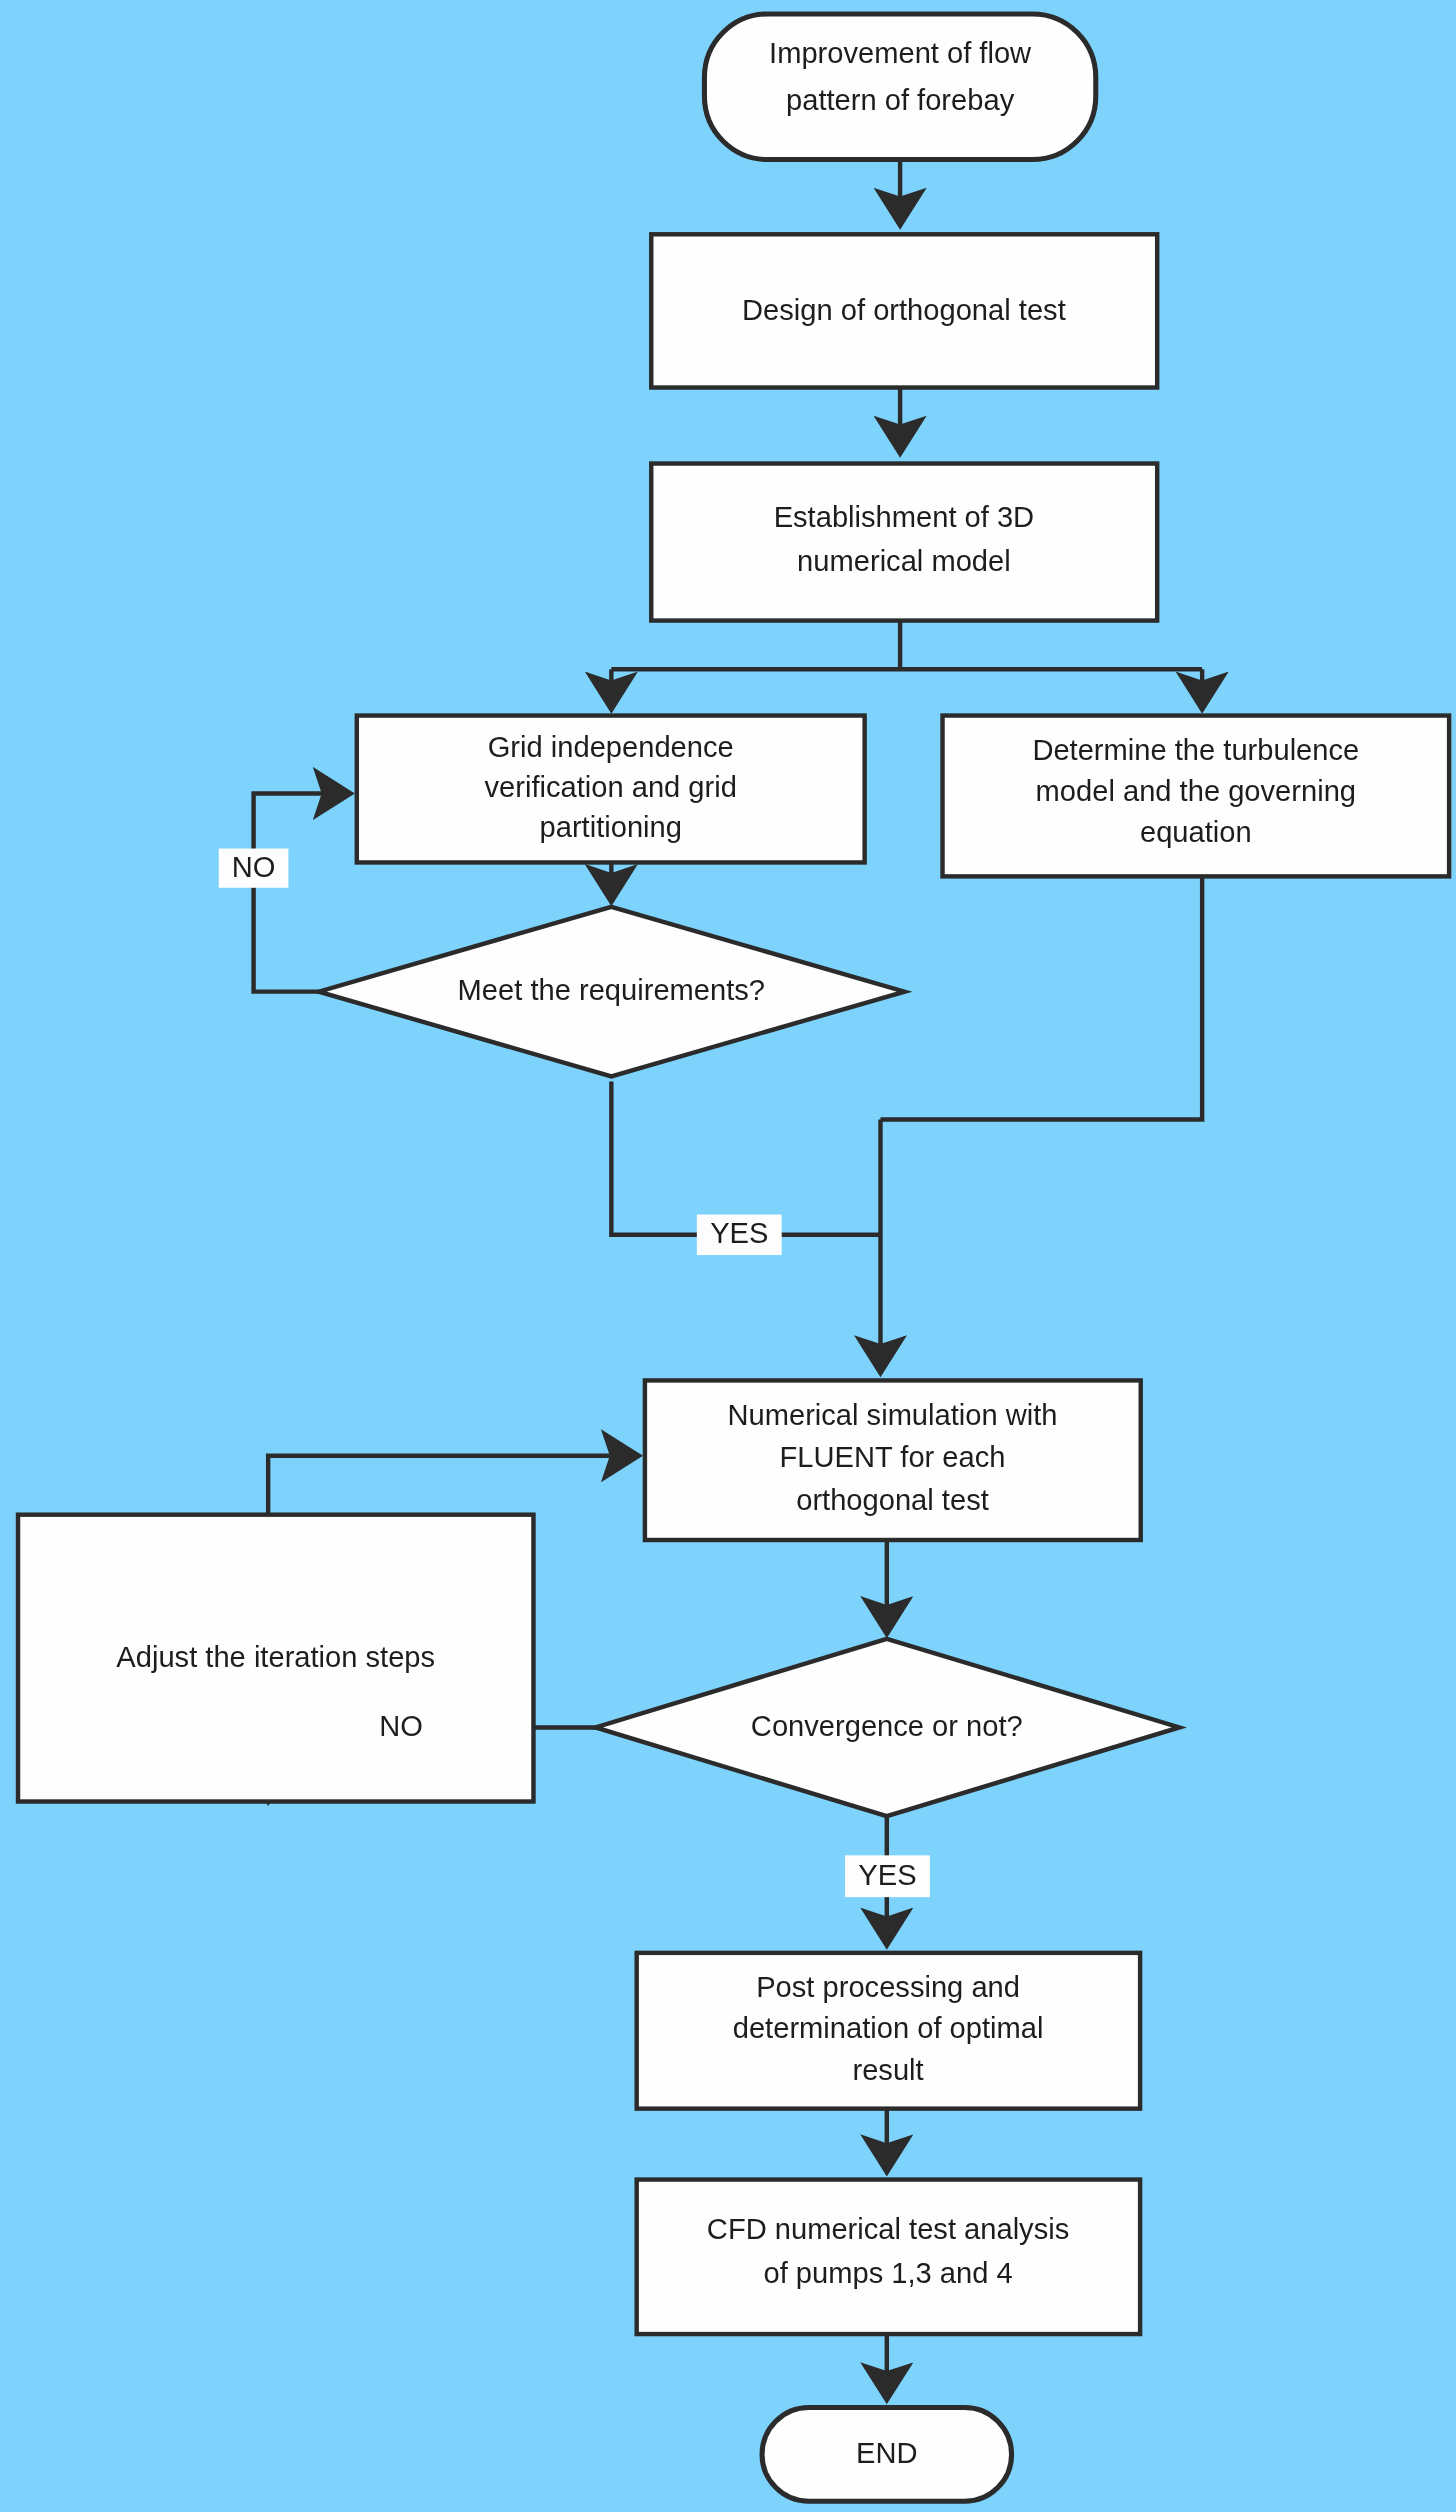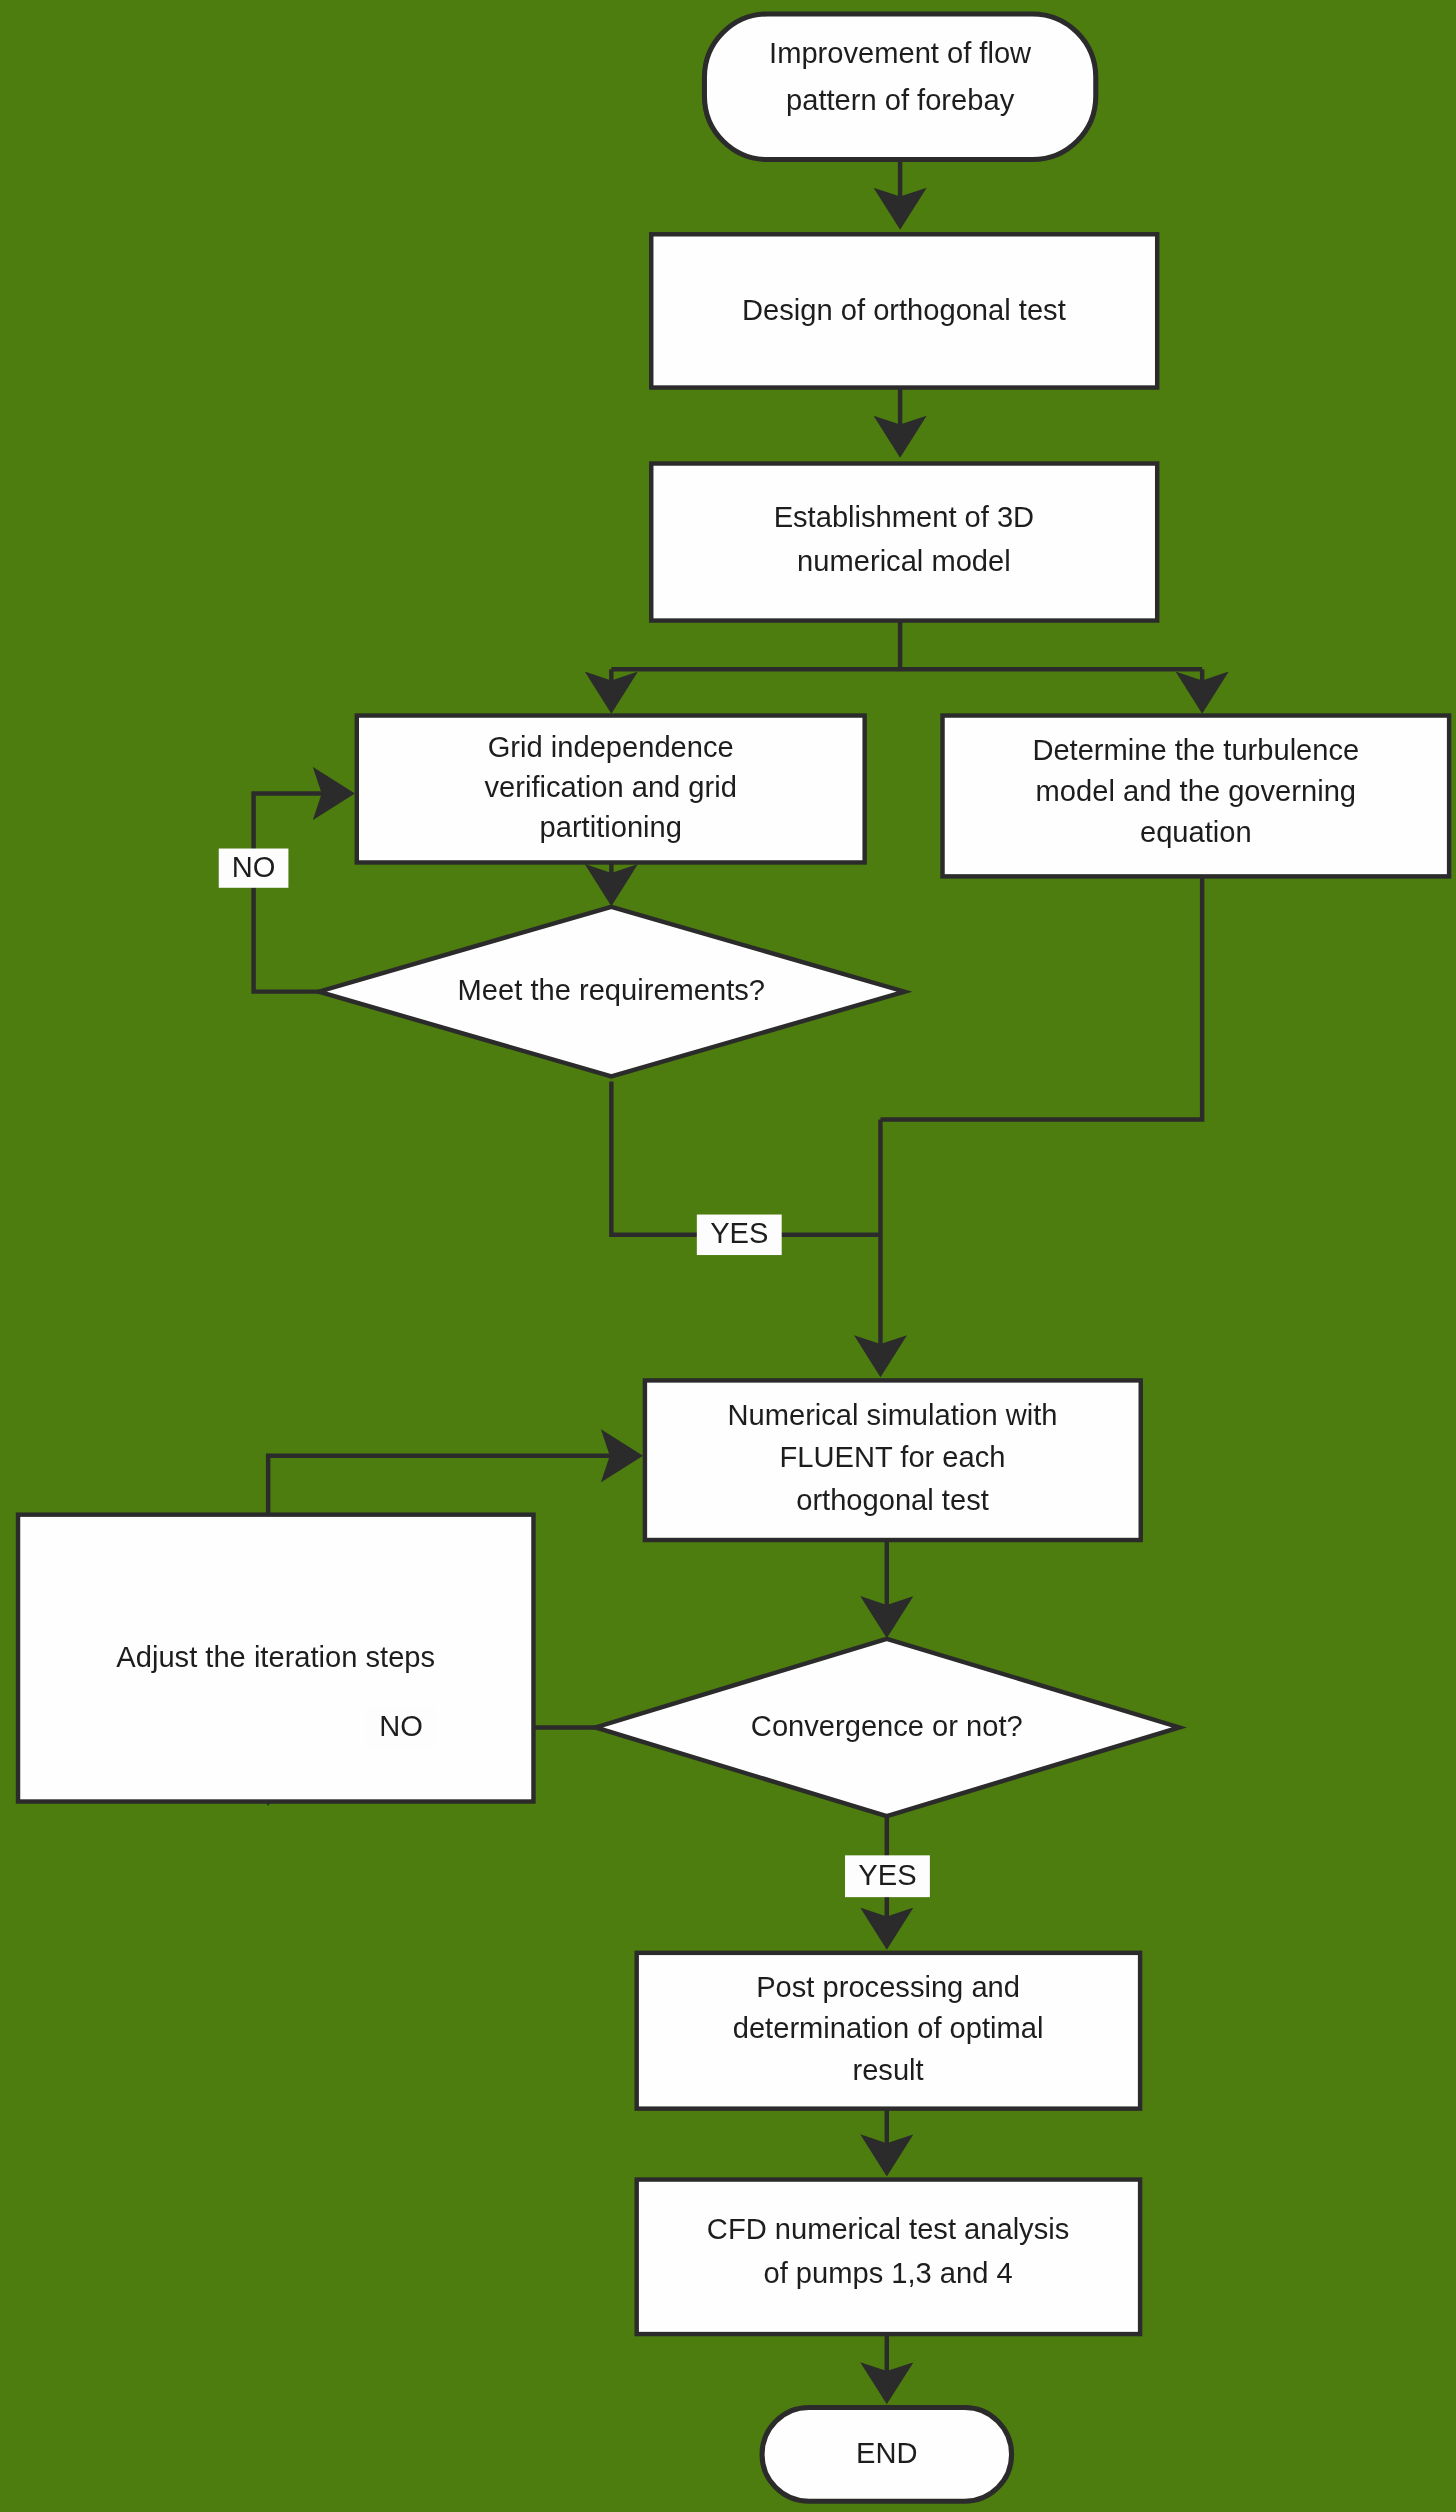--- a/index.html
+++ b/index.html
@@ -10,21 +10,21 @@
   body {
     width: 1457px;
     height: 2512px;
     font-family: "Liberation Sans", sans-serif;
     overflow: hidden;
   }
   #flowchart-root {
     position: relative;
     width: 1457px;
     height: 2512px;
-    background: #4d7c0f;
+    background: #7dd3fc;
   }
   svg.chart-canvas {
     position: absolute;
     top: 0;
     left: 0;
     width: 1457px;
     height: 2512px;
     display: block;
   }
   .node-shape {

